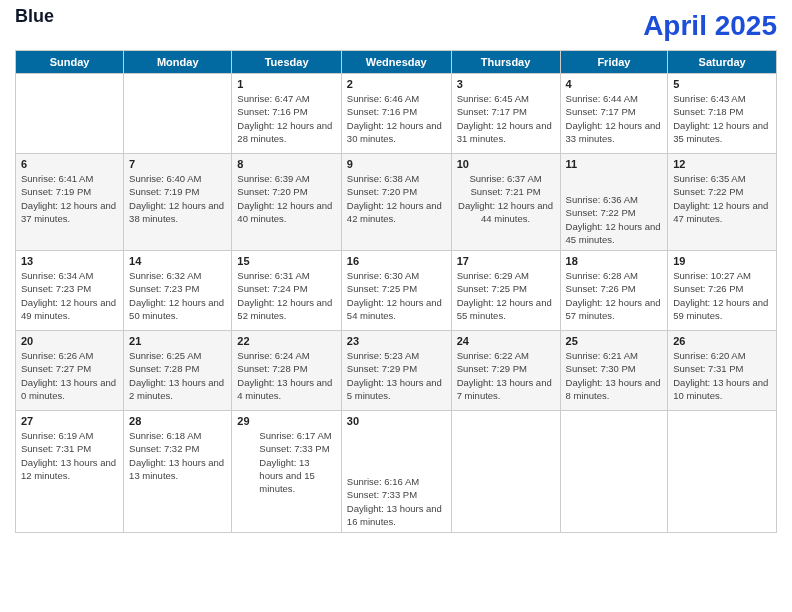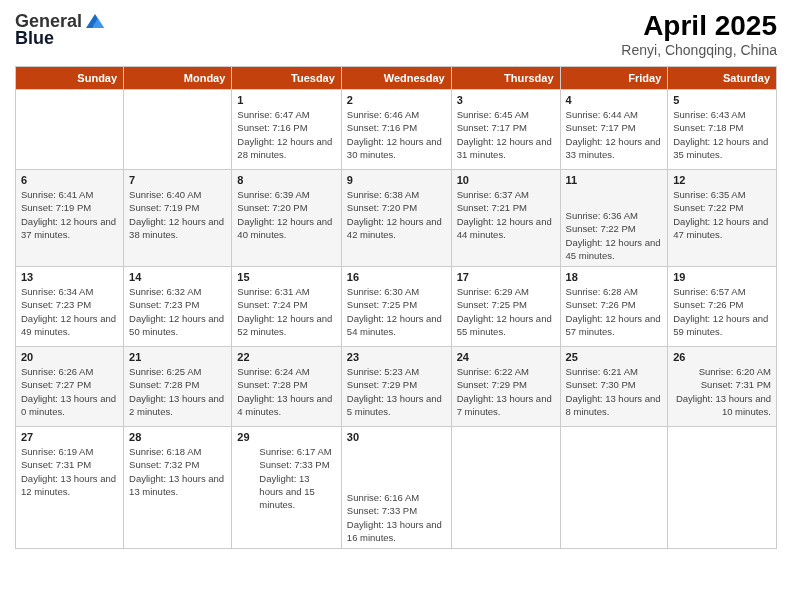--- a/index.html
+++ b/index.html
@@ -39,35 +39,35 @@
       width: 22px;
       height: 22px;
       margin-left: 2px;
     }
     .title-block {
       text-align: right;
     }
     .main-title {
       font-size: 28px;
       font-weight: bold;
-      color: #000000;
+      color: #1d4ed8;
     }
     .subtitle {
       font-size: 14px;
       color: #555;
     }
     .calendar {
       width: 100%;
       border-collapse: collapse;
       font-size: 10px;
     }
     .calendar th {
-      background-color: #c2410c;
+      background-color: #0369a1;
       color: #fff;
-      text-align: right;
+      text-align: center;
       padding: 5px 6px;
       font-size: 11px;
       font-weight: bold;
       border: 1px solid #ccc;
     }
     .calendar td {
       border: 1px solid #ccc;
       vertical-align: top;
       padding: 4px 5px;
       width: 113px;
@@ -93,33 +93,25 @@
       background: #fff !important;
     }
   </style>
 </head>
 <body>
 
 <div class="page">
   <div class="header">
     <div class="logo">
       <div style="display:flex;flex-direction:column;align-items:flex-start;">
-        <div style="display:flex;align-items:center;">
-          <span class="logo-text-general">General</span>
-          <svg class="logo-icon" viewBox="0 0 22 22">
-            <polygon points="2,18 11,4 20,18" fill="#1a6cc4"></polygon>
-            <polygon points="8,18 14,8 20,18" fill="#4da6ff" opacity="0.7"></polygon>
-          </svg>
-        </div>
         <span class="logo-text-blue" style="margin-top:-4px;">Blue</span>
       </div>
     </div>
     <div class="title-block">
       <div class="main-title">April 2025</div>
-      <div class="subtitle">Renyi, Chongqing, China</div>
     </div>
   </div>
 
   <table class="calendar">
     <thead>
       <tr id="weekday-header">
           <th>Sunday</th>
           <th>Monday</th>
           <th>Tuesday</th>
           <th>Wednesday</th>
@@ -183,21 +175,21 @@
 Daylight: 12 hours and 40 minutes.</div>
           </td>
           <td>
             <span class="day-number">9</span>
             <div class="day-info" style="white-space: pre-line;">Sunrise: 6:38 AM
 Sunset: 7:20 PM
 Daylight: 12 hours and 42 minutes.</div>
           </td>
           <td>
             <span class="day-number">10</span>
-            <div class="day-info" style="white-space: pre-line;">Sunrise: 6:37 AM
+            <div class="day-info" style="white-space: pre-line; text-align: center;">Sunrise: 6:37 AM
 Sunset: 7:21 PM
 Daylight: 12 hours and 44 minutes.</div>
           </td>
           <td>
             <span class="day-number">11</span>
             <div class="day-info" style="white-space: pre-line; margin-top: 23px;">Sunrise: 6:36 AM
 Sunset: 7:22 PM
 Daylight: 12 hours and 45 minutes.</div>
           </td>
           <td>
@@ -239,21 +231,21 @@
 Daylight: 12 hours and 55 minutes.</div>
           </td>
           <td>
             <span class="day-number">18</span>
             <div class="day-info" style="white-space: pre-line;">Sunrise: 6:28 AM
 Sunset: 7:26 PM
 Daylight: 12 hours and 57 minutes.</div>
           </td>
           <td>
             <span class="day-number">19</span>
-            <div class="day-info" style="white-space: pre-line;">Sunrise: 6:57 AM
+            <div class="day-info" style="white-space: pre-line;">Sunrise: 10:27 AM
 Sunset: 7:26 PM
 Daylight: 12 hours and 59 minutes.</div>
           </td>
         </tr>
         <tr>
           <td>
             <span class="day-number">20</span>
             <div class="day-info" style="white-space: pre-line;">Sunrise: 6:26 AM
 Sunset: 7:27 PM
 Daylight: 13 hours and 0 minutes.</div>
@@ -283,21 +275,21 @@
 Daylight: 13 hours and 7 minutes.</div>
           </td>
           <td>
             <span class="day-number">25</span>
             <div class="day-info" style="white-space: pre-line;">Sunrise: 6:21 AM
 Sunset: 7:30 PM
 Daylight: 13 hours and 8 minutes.</div>
           </td>
           <td>
             <span class="day-number">26</span>
-            <div class="day-info" style="white-space: pre-line; text-align: right;">Sunrise: 6:20 AM
+            <div class="day-info" style="white-space: pre-line;">Sunrise: 6:20 AM
 Sunset: 7:31 PM
 Daylight: 13 hours and 10 minutes.</div>
           </td>
         </tr>
         <tr>
           <td>
             <span class="day-number">27</span>
             <div class="day-info" style="white-space: pre-line;">Sunrise: 6:19 AM
 Sunset: 7:31 PM
 Daylight: 13 hours and 12 minutes.</div>

